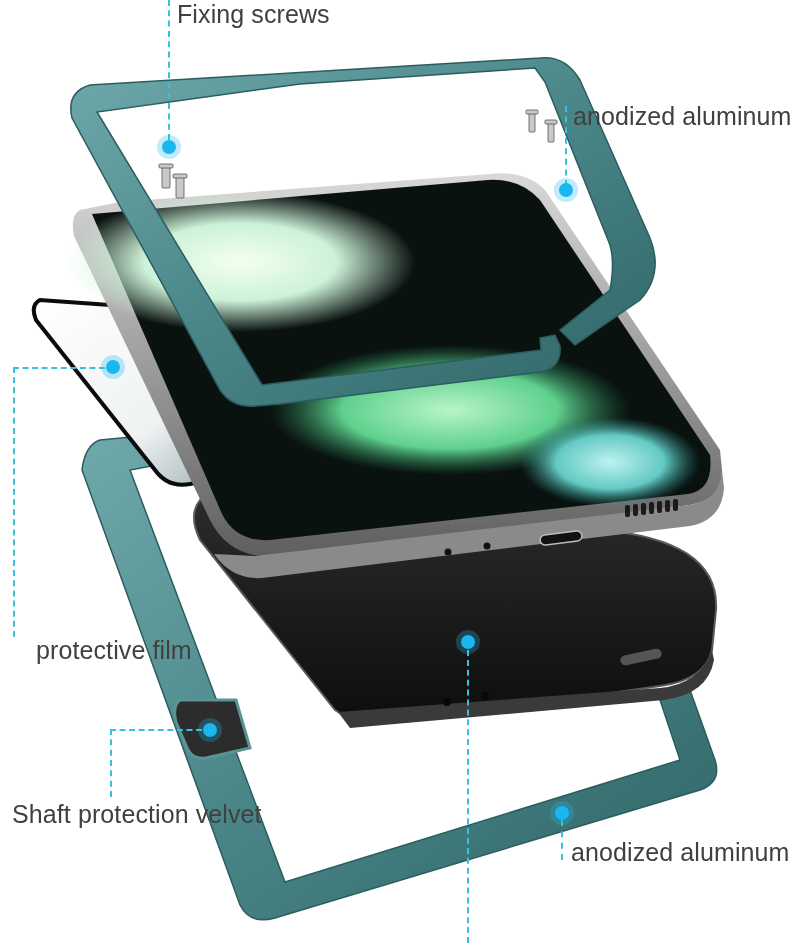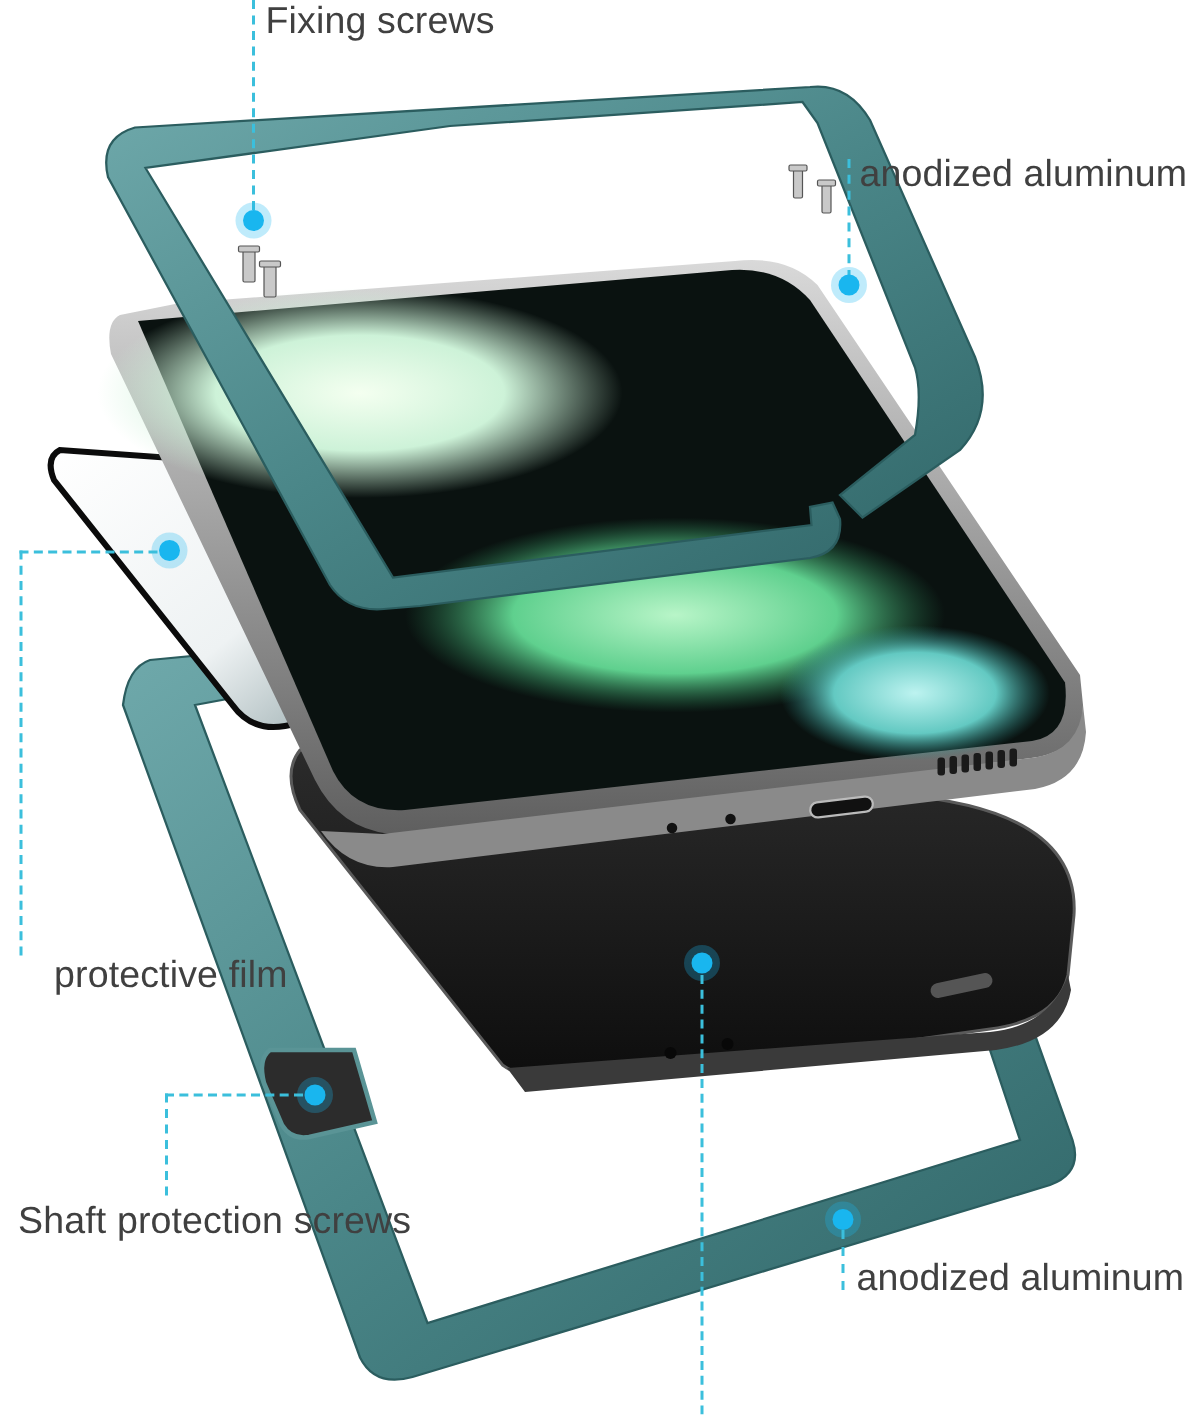--- a/index.html
+++ b/index.html
@@ -126,21 +126,21 @@
   
   <div class="dot" style="left:113px; top:367px;"></div>
   <div class="dash-h" style="left:13px; top:367px; width:92px;"></div>
   <div class="dash-v" style="left:13px; top:367px; height:270px;"></div>
   <div class="label" style="left:0px; top:638px;margin-left:36px;">protective film</div>
 
   
   <div class="dot" style="left:210px; top:730px;"></div>
   <div class="dash-h" style="left:110px; top:729px; width:92px;"></div>
   <div class="dash-v" style="left:110px; top:729px; height:68px;"></div>
-  <div class="label" style="left:12px; top:802px;">Shaft protection screws</div>
+  <div class="label" style="left:12px; top:802px;">Shaft protection velvet</div>
 
   
   <div class="dot" style="left:562px; top:813px;"></div>
   <div class="dash-v" style="left:561px; top:820px; height:40px;"></div>
   <div class="label" style="left:571px; top:840px;">anodized aluminum</div>
 
   
   <div class="dot" style="left:468px; top:642px;"></div>
   <div class="dash-v" style="left:467px; top:650px; height:293px;"></div>
 </div>

